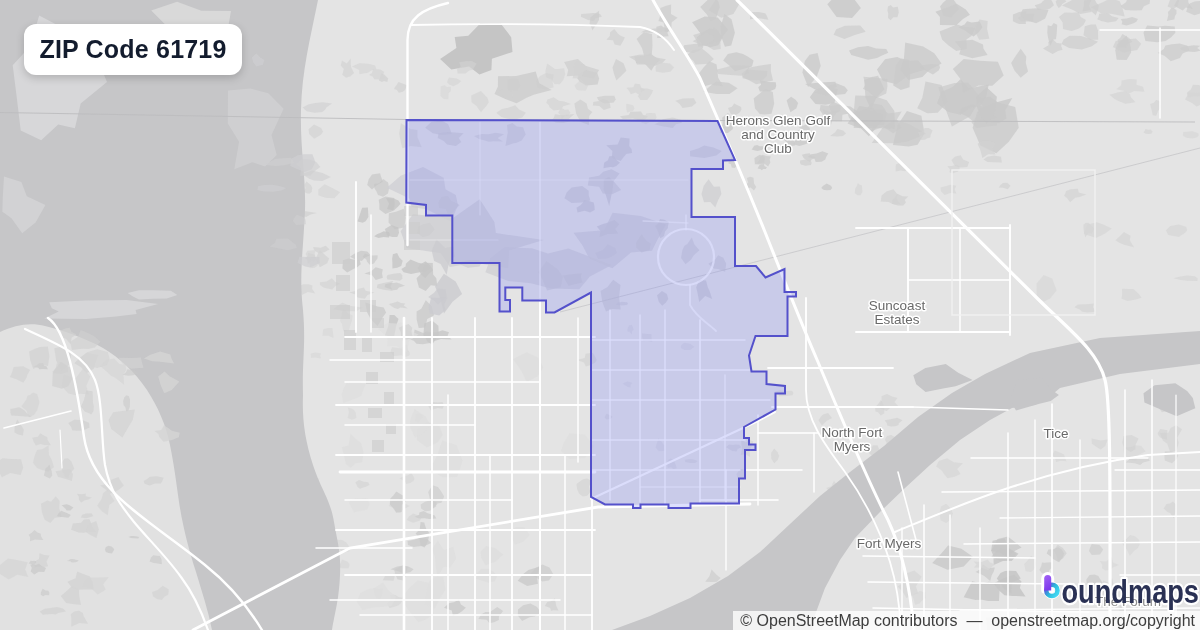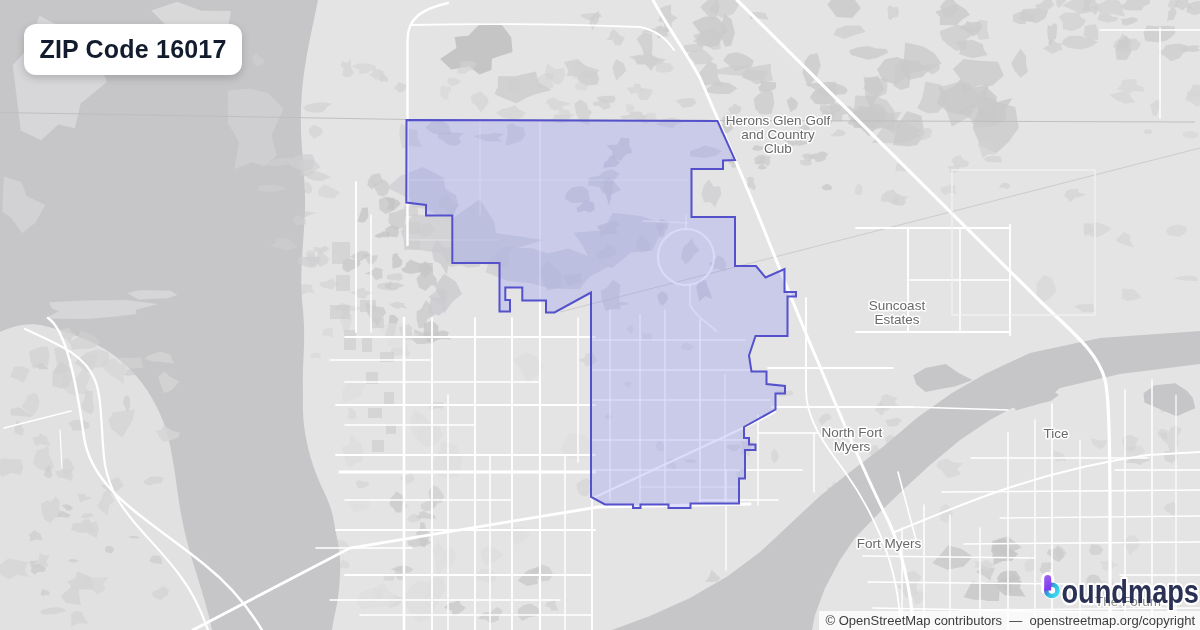--- a/index.html
+++ b/index.html
@@ -1,20 +1,20 @@
 <!DOCTYPE html>
 <html><head><meta charset="utf-8"><style>
 html,body{margin:0;padding:0;width:1200px;height:630px;overflow:hidden}
 body{position:relative;font-family:"Liberation Sans",sans-serif;background:#e6e6e6}
 #map{position:absolute;left:0;top:0}
 .badge{position:absolute;left:24px;top:24px;width:218px;height:51px;background:#fff;border-radius:12px;
  box-shadow:0 3px 8px rgba(0,0,0,.18);display:flex;align-items:center;justify-content:center}
 .badge span{font-size:25px;font-weight:bold;color:#131c2e;letter-spacing:0.2px}
 .attr{position:absolute;right:0;bottom:0;background:rgba(255,255,255,.78);color:#3d3d3d;
- font-size:13px;height:19px;line-height:19px;padding:0 5px 0 7px;white-space:nowrap}
+ font-size:16px;height:19px;line-height:19px;padding:0 5px 0 7px;white-space:nowrap}
 .logo{position:absolute;left:1038px;top:564px;width:186px;height:60px}
 </style></head><body>
 <div id="map"><svg width="1200" height="630" viewBox="0 0 1200 630">
 <rect width="1200" height="630" fill="#e4e4e4"></rect>
 <path d="M667.4,32.8L668.6,36.3L664.2,36.4L661.5,37.9L657.0,38.1L657.9,33.9L656.7,31.3L656.3,26.7L661.1,25.5L664.8,28.0L669.6,28.6Z" fill="#cfcfcf" opacity="0.85"></path>
       <path d="M569.2,118.6L569.7,121.6L563.0,123.1L555.6,122.5L551.7,120.0L554.0,117.6L554.9,114.3L562.5,115.3L574.4,114.0Z" fill="#cfcfcf" opacity="0.65"></path>
       <path d="M615.6,99.2L613.8,102.4L604.3,103.5L598.7,100.6L596.8,97.3L604.8,95.7L614.3,95.7Z" fill="#cfcfcf" opacity="0.80"></path>
       <path d="M626.4,70.7L621.6,75.4L616.4,80.6L613.8,73.3L612.5,67.5L616.0,58.9L623.5,63.3Z" fill="#cfcfcf" opacity="0.78"></path>
       <path d="M681.9,122.7L675.9,124.2L672.8,128.0L662.4,126.3L654.3,124.3L660.1,121.7L662.8,119.3L672.7,117.5L681.2,119.9Z" fill="#cfcfcf" opacity="0.67"></path>
       <path d="M592.3,111.9L589.2,116.0L588.9,125.1L580.8,121.9L577.8,116.7L576.1,113.6L575.5,110.1L574.4,103.5L580.4,99.4L586.6,103.5L587.9,108.7Z" fill="#cfcfcf" opacity="0.73"></path>
@@ -574,21 +574,21 @@
 <text x="778" y="139" font-family="Liberation Sans, sans-serif" font-size="13.5" fill="#696969" text-anchor="middle" stroke="#ffffff" stroke-width="3" paint-order="stroke" stroke-linejoin="round">and Country</text>
 <text x="778" y="153" font-family="Liberation Sans, sans-serif" font-size="13.5" fill="#696969" text-anchor="middle" stroke="#ffffff" stroke-width="3" paint-order="stroke" stroke-linejoin="round">Club</text>
 <text x="897" y="310" font-family="Liberation Sans, sans-serif" font-size="13.5" fill="#696969" text-anchor="middle" stroke="#ffffff" stroke-width="3" paint-order="stroke" stroke-linejoin="round">Suncoast</text>
 <text x="897" y="324" font-family="Liberation Sans, sans-serif" font-size="13.5" fill="#696969" text-anchor="middle" stroke="#ffffff" stroke-width="3" paint-order="stroke" stroke-linejoin="round">Estates</text>
 <text x="852" y="437" font-family="Liberation Sans, sans-serif" font-size="13.5" fill="#696969" text-anchor="middle" stroke="#ffffff" stroke-width="3" paint-order="stroke" stroke-linejoin="round">North Fort</text>
 <text x="852" y="451" font-family="Liberation Sans, sans-serif" font-size="13.5" fill="#696969" text-anchor="middle" stroke="#ffffff" stroke-width="3" paint-order="stroke" stroke-linejoin="round">Myers</text>
 <text x="1056" y="438" font-family="Liberation Sans, sans-serif" font-size="13.5" fill="#696969" text-anchor="middle" stroke="#ffffff" stroke-width="3" paint-order="stroke" stroke-linejoin="round">Tice</text>
 <text x="889" y="548" font-family="Liberation Sans, sans-serif" font-size="13.5" fill="#696969" text-anchor="middle" stroke="#ffffff" stroke-width="3" paint-order="stroke" stroke-linejoin="round">Fort Myers</text>
 </svg></div>
 <div class="badge">
-    <span>ZIP Code 16017</span>
+    <span>ZIP Code 61719</span>
   </div>
 <div class="logo"><svg width="186" height="60" viewBox="0 0 186 60">
 <defs>
 <linearGradient id="lgp" x1="0" y1="0" x2="0.3" y2="1">
 <stop offset="0" stop-color="#a362f5"></stop>
           <stop offset="1" stop-color="#7d3bec"></stop>
         </linearGradient>
 <linearGradient id="lgr" x1="0" y1="0.1" x2="1" y2="0.8">
 <stop offset="0" stop-color="#5f4fdd"></stop>
           <stop offset="0.5" stop-color="#2cb8d9"></stop>

